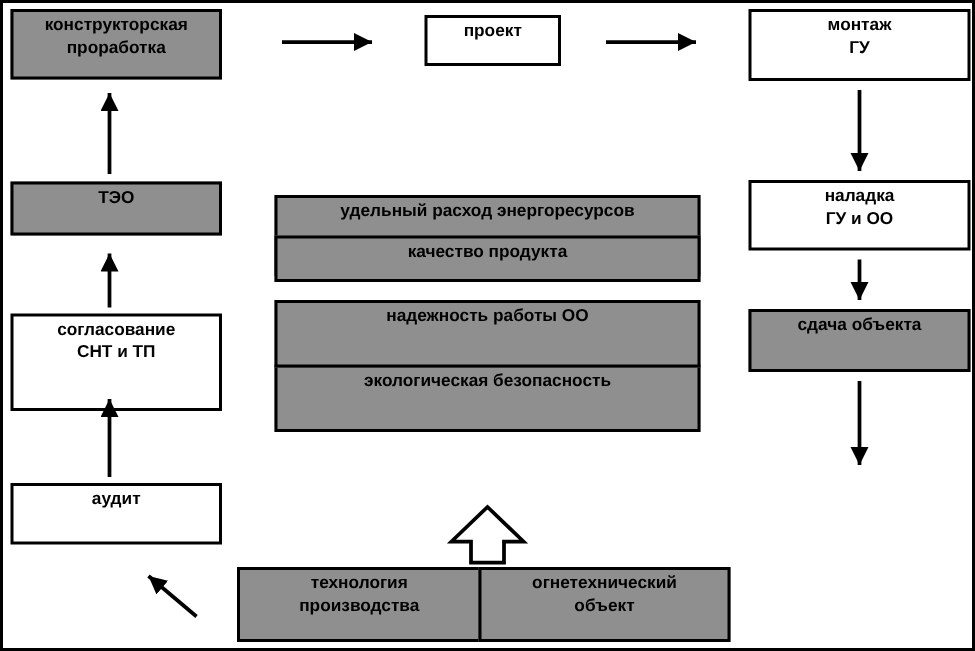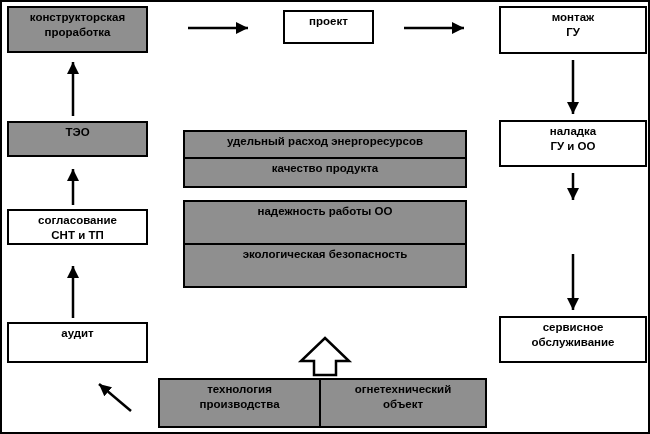--- a/index.html
+++ b/index.html
@@ -25,43 +25,42 @@
 
 <div class="canvas">
 
   <div class="box gray" style="left:5px;top:4px;width:141px;height:47px">
     <span>конструкторская
 проработка</span>
   </div>
   <div class="box gray" style="left:5px;top:119px;width:141px;height:36px">
     <span>ТЭО</span>
   </div>
-  <div class="box white" style="left:5px;top:207px;width:141px;height:36px">
+  <div class="box white" style="left:5px;top:207px;width:141px;height:65px">
     <span>согласование
 СНТ и ТП</span>
   </div>
   <div class="box white" style="left:5px;top:320px;width:141px;height:41px">
     <span>аудит</span>
   </div>
 
   <div class="box white" style="left:497px;top:4px;width:148px;height:48px">
     <span>монтаж
 ГУ</span>
   </div>
 
   <div class="box white" style="left:281px;top:8px;width:91px;height:34px">
     <span>проект</span>
   </div>
   <div class="box white" style="left:497px;top:118px;width:148px;height:47px">
     <span>наладка
 ГУ и ОО</span>
   </div>
-  <div class="box white" style="left:497px;top:314px;width:148px;height:47px">
-    <span>сервисное
-обслуживание</span>
+  <div class="box gray" style="left:497px;top:204px;width:148px;height:42px">
+    <span>сдача объекта</span>
   </div>
 
   <div class="box gray" style="left:181px;top:128px;width:284px;height:54px">
     <span>удельный расход энергоресурсов</span>
   </div>
   <div class="box gray" style="left:181px;top:155px;width:284px;height:31px">
     <span>качество продукта</span>
   </div>
   <div class="box gray" style="left:181px;top:241px;width:284px;height:45px">
     <span>экологическая безопасность</span>

